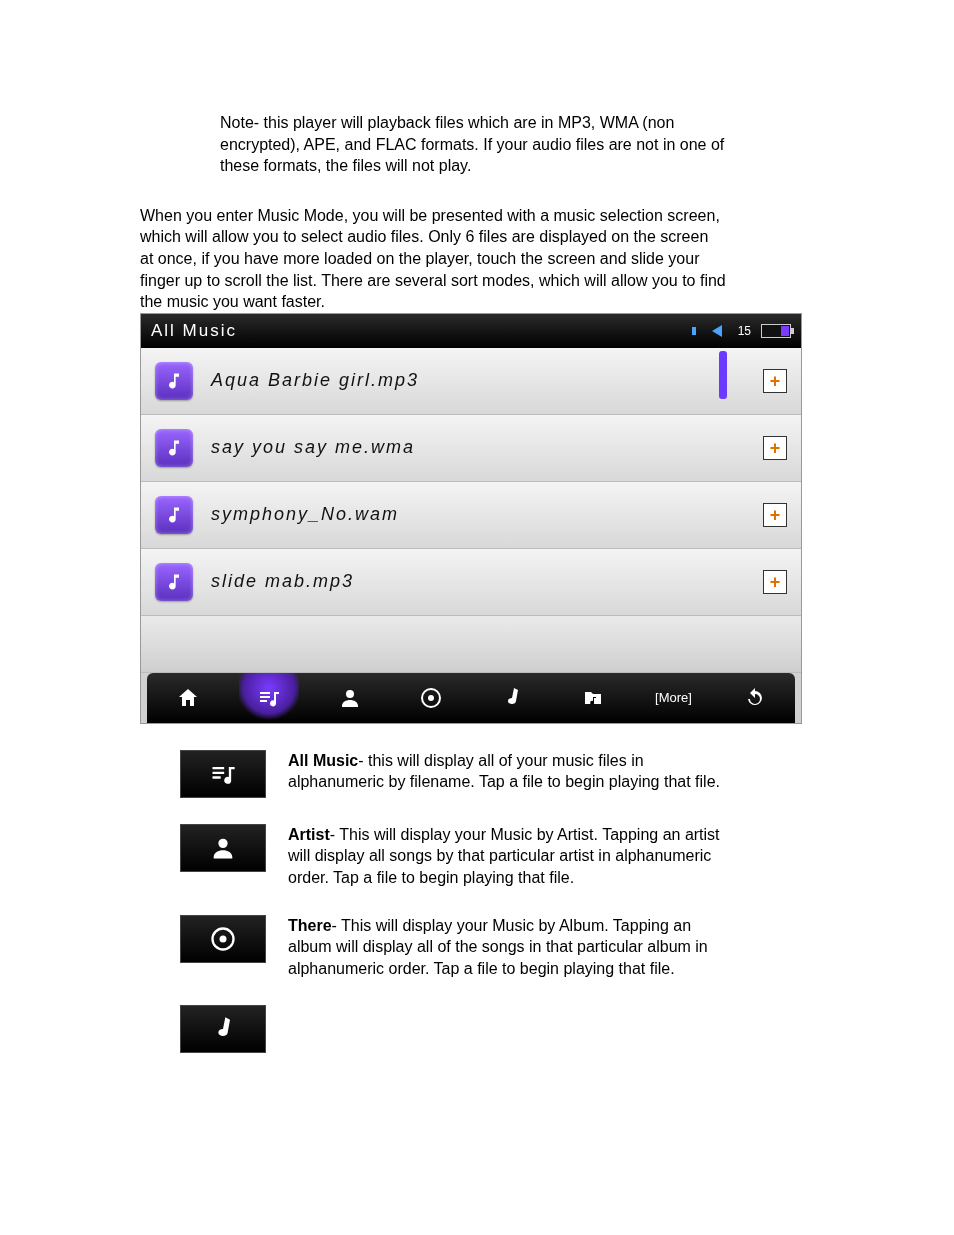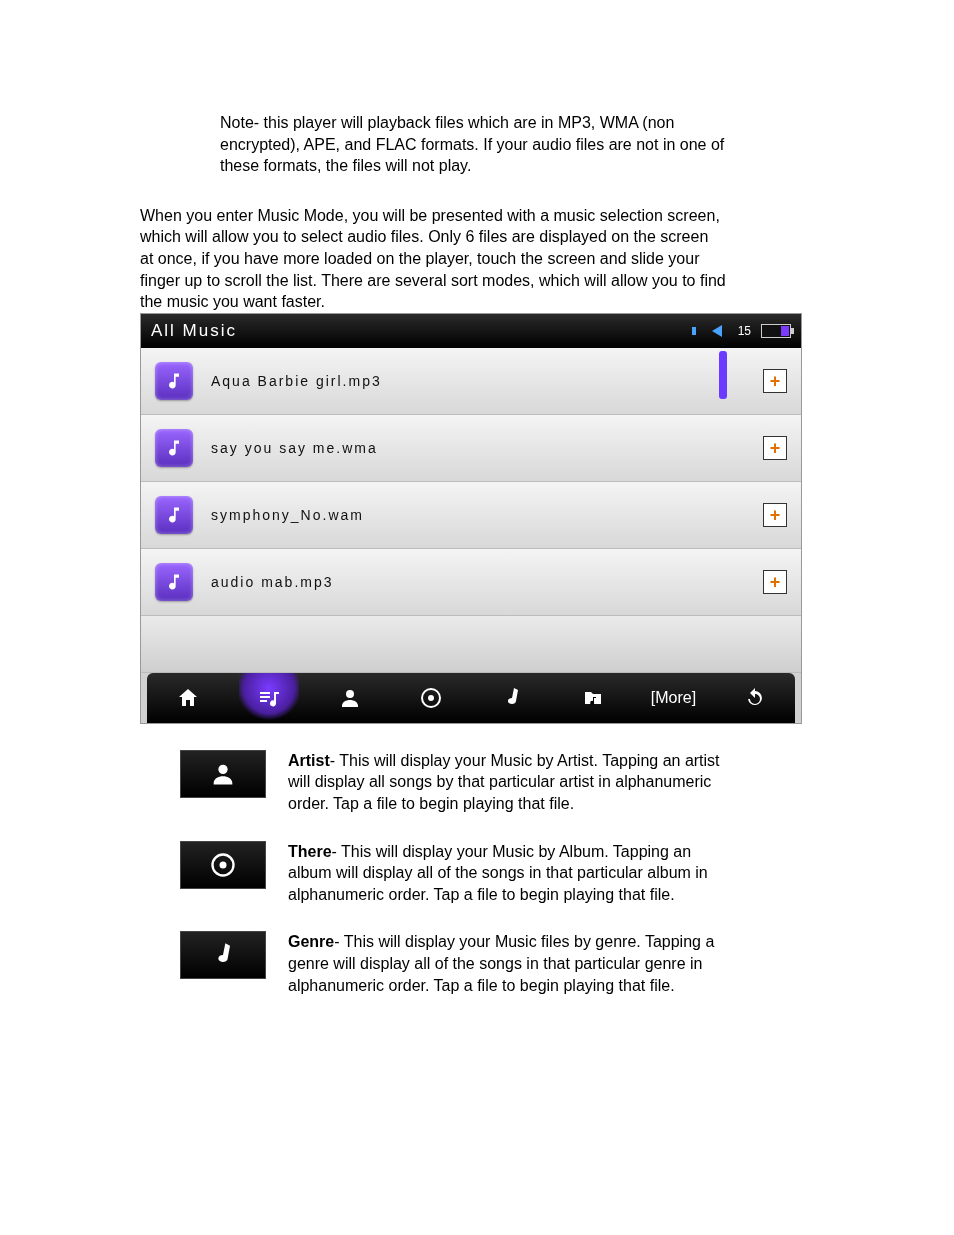--- a/index.html
+++ b/index.html
@@ -85,23 +85,24 @@
   }
   .note-icon {
     width:38px; height:38px;
     border-radius:6px;
     background:linear-gradient(#9a66ff,#5b2fbf);
     display:flex; align-items:center; justify-content:center;
     box-shadow: inset 0 0 4px rgba(255,255,255,.4), 0 1px 2px rgba(0,0,0,.3);
   }
   .note-icon svg { width:20px; height:24px; }
   .song-name {
-    font-size:14px;
+    font-size:18px;
     letter-spacing:2px;
     color:#111;
+    font-style:italic;
   }
   .plus-btn {
     position:absolute; right:14px;
     width:22px; height:22px;
     border:1px solid #333;
     background:#fff;
     display:flex; align-items:center; justify-content:center;
   }
   .plus-btn span{
     color:#e07000; font-weight:bold; font-size:18px; line-height:18px;
@@ -132,21 +133,21 @@
   .ft-icon {
     width:60px;
     display:flex; align-items:center; justify-content:center;
     height:100%;
     font-size:13px;
   }
   .ft-icon svg { width:24px; height:24px; }
   .ft-icon.active {
     background: radial-gradient(circle at 50% 30%, #7a3bff 0%, #4a1f9f 55%, transparent 70%);
   }
-  .ft-more { font-size:16px; letter-spacing:0;}
+  .ft-more { font-size:13px; letter-spacing:0;}
   
   .legend {
     margin-top:26px;
   }
   .legend-row {
     display:flex;
     gap:22px;
     margin-bottom:26px;
     align-items:flex-start;
   }
@@ -221,21 +222,21 @@
         <span class="plus-btn">
             <span>+</span>
           </span>
       </div>
       <div class="song-row">
         <span class="note-icon">
           <svg viewBox="0 0 24 24">
               <path fill="#fff" d="M12 3v10.55A4 4 0 1 0 14 17V7h4V3h-6z"></path>
             </svg>
         </span>
-        <span class="song-name">audio mab.mp3</span>
+        <span class="song-name">slide mab.mp3</span>
         <span class="plus-btn">
             <span>+</span>
           </span>
       </div>
       <div class="empty-row"></div>
 
       <div class="device-footer">
         <span class="ft-icon">
           <svg viewBox="0 0 24 24">
               <path fill="#fff" d="M12 3l9 8h-3v9h-4v-6h-4v6H6v-9H3l9-8z"></path>
@@ -274,20 +275,30 @@
               <path fill="#fff" d="M12 5V2L7 7l5 5V8a5 5 0 1 1-5 5H5a7 7 0 1 0 7-8z"></path>
             </svg>
         </span>
       </div>
     </div>
     <div class="scroll-dot"></div>
   </div>
 
   <div class="legend">
 
+    <div class="legend-row">
+      <div class="legend-icon-box">
+        <svg viewBox="0 0 24 24">
+            <path fill="#fff" d="M3 6h10v2H3V6zm0 4h10v2H3v-2zm0 4h7v2H3v-2zm14-8v8.55A3 3 0 1 0 19 18V8h3V6h-5z"></path>
+          </svg>
+      </div>
+      <div class="legend-text">
+        <b>All Music</b><span>- this will display all of your music files in alphanumeric by filename. Tap a file to begin playing that file.</span>
+      </div>
+    </div>
 
     <div class="legend-row">
       <div class="legend-icon-box">
         <svg viewBox="0 0 24 24">
             <path fill="#fff" d="M12 12a4 4 0 1 0-4-4 4 4 0 0 0 4 4zm0 2c-4 0-8 2-8 6v1h16v-1c0-4-4-6-8-6z"></path>
           </svg>
       </div>
       <div class="legend-text">
         <b>Artist</b><span>- This will display your Music by Artist. Tapping an artist will display all songs by that particular artist in alphanumeric order. Tap a file to begin playing that file.</span>
       </div>
@@ -304,20 +315,17 @@
         <b>There</b><span>- This will display your Music by Album. Tapping an album will display all of the songs in that particular album in alphanumeric order. Tap a file to begin playing that file.</span>
       </div>
     </div>
 
     <div class="legend-row">
       <div class="legend-icon-box">
         <svg viewBox="0 0 24 24">
             <path fill="#fff" d="M14 2l-2 10c-2 0-4 1-4 3s2 3 4 3 4-1 4-3L18 4l-4-2z"></path>
           </svg>
       </div>
-      <div class="legend-text">
-        <b>Genre</b><span>- This will display your Music files by genre. Tapping a genre will display all of the songs in that particular genre in alphanumeric order. Tap a file to begin playing that file.</span>
-      </div>
     </div>
 
   </div>
 
 </div>
 
 </body></html>

